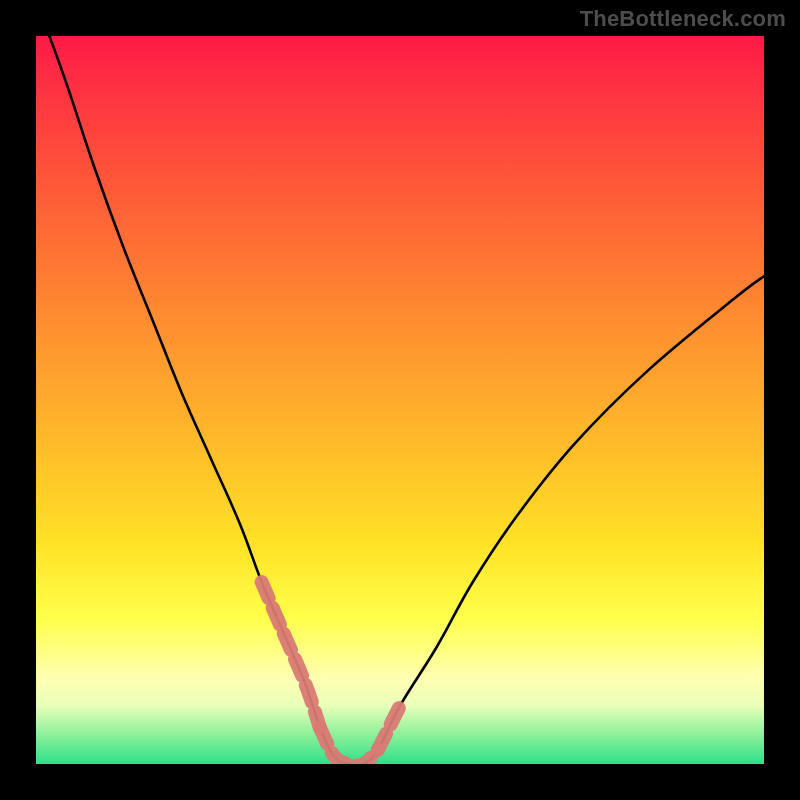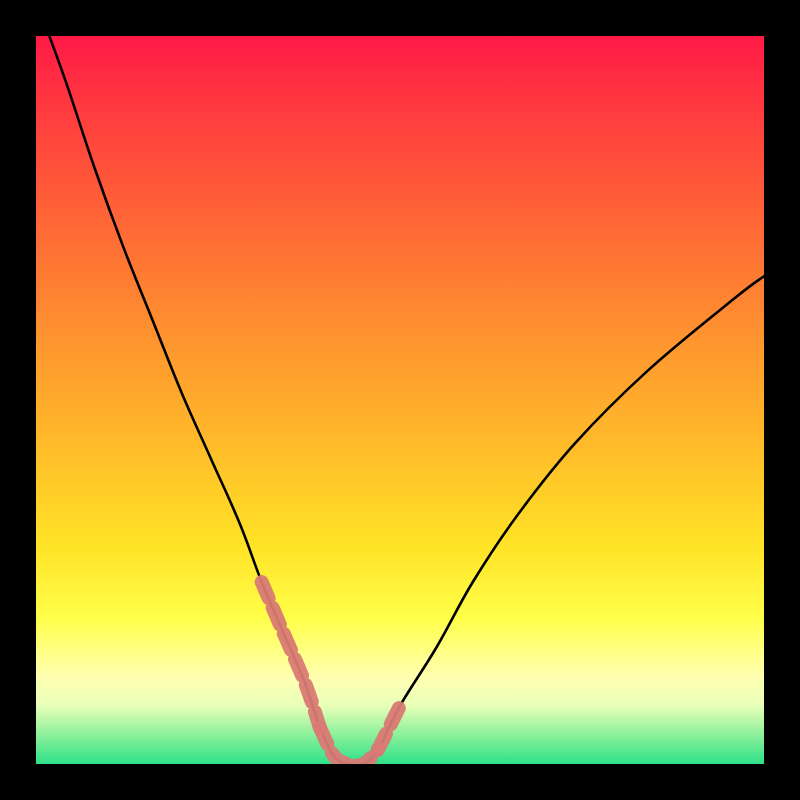--- a/index.html
+++ b/index.html
@@ -65,13 +65,14 @@
   <div class="plot-area">
     <svg class="overlay" id="chart-svg" width="728" height="728" viewBox="0 0 728 728">
 
     <path d="M 0,-36.39999999999998 C 5.2416,-21.98559999999997 18.6368,13.540800000000054 29.12,43.680000000000064 C 39.6032,73.81920000000008 47.756800000000005,100.90080000000009 58.24,131.04000000000008 C 68.7232,161.17920000000007 76.8768,183.60160000000002 87.36,211.12 C 97.8432,238.6384 105.99680000000001,257.71200000000005 116.48,283.92 C 126.9632,310.128 135.11679999999998,331.82239999999996 145.6,356.71999999999997 C 156.0832,381.6176 164.2368,398.6528 174.72,422.24 C 185.2032,445.8272 194.66720000000004,465.4832 203.84000000000003,487.76 C 213.01280000000003,510.03679999999997 217.8176,526.344 225.68,546 C 233.54240000000001,565.656 239.6576,578.6144 247.52,596.96 C 255.38240000000002,615.3056 262.808,630.8847999999999 269.36,647.92 C 275.91200000000003,664.9552 278.6784,678.496 283.92,691.6 C 289.1616,704.7040000000001 293.23839999999996,714.168 298.47999999999996,720.72 C 303.72159999999997,727.272 307.7984,726.6896 313.04,728 C 318.2816,729.3104 322.3584,730.6208 327.6,728 C 332.8416,725.3792 335.60799999999995,723.9232000000001 342.15999999999997,713.44 C 348.712,702.9568 353.5168,688.1056 364,669.76 C 374.4832,651.4144 387.29600000000005,633.7968 400.40000000000003,611.52 C 413.504,589.2432 422.3856,569.5871999999999 436.8,546 C 451.2144,522.4128000000001 462.1344,505.37760000000003 480.48,480.48 C 498.8256,455.5824 515.1328000000001,433.88800000000003 538.72,407.68 C 562.3072,381.472 582.6912,361.088 611.52,334.88 C 640.3488,308.67199999999997 677.9136,279.1152 698.88,262.08 C 719.8464,245.04479999999998 722.7584,244.17119999999997 728,240.23999999999995" fill="none" stroke="#000000" stroke-width="2.6" stroke-linecap="round"></path>
         <path d="M 225.68,546 C 229.6112,555.1728 239.6576,578.6144 247.52,596.96 C 255.38240000000002,615.3056 262.808,630.8847999999999 269.36,647.92 C 275.91200000000003,664.9552 281.29920000000004,683.7376 283.92,691.6" fill="none" stroke="#d97a74" stroke-width="14" stroke-linecap="round" stroke-dasharray="18 10" opacity="0.95"></path>
         <path d="M 283.92,691.6 C 286.5408,696.8416 293.23839999999996,714.168 298.47999999999996,720.72 C 303.72159999999997,727.272 307.7984,726.6896 313.04,728 C 318.2816,729.3104 322.3584,730.6208 327.6,728 C 332.8416,725.3792 339.5392,716.0608000000001 342.15999999999997,713.44" fill="none" stroke="#d97a74" stroke-width="14" stroke-linecap="round" stroke-dasharray="18 10" opacity="0.95"></path>
         <path d="M 342.15999999999997,713.44 C 346.09119999999996,705.5776000000001 360.0688,677.6224 364,669.76" fill="none" stroke="#d97a74" stroke-width="14" stroke-linecap="round" stroke-dasharray="18 10" opacity="0.95"></path>
       </svg>
   </div>
 
+  <div class="watermark">TheBottleneck.com</div>
 </div>
 
 </body></html>

